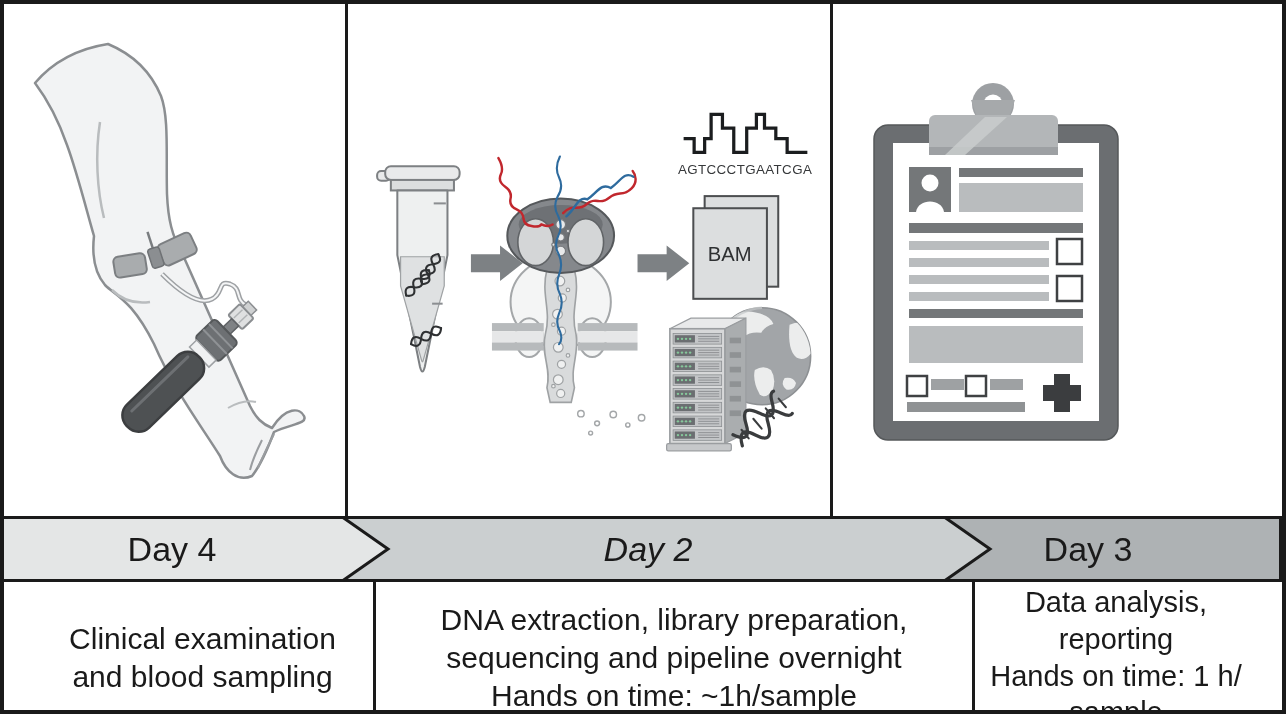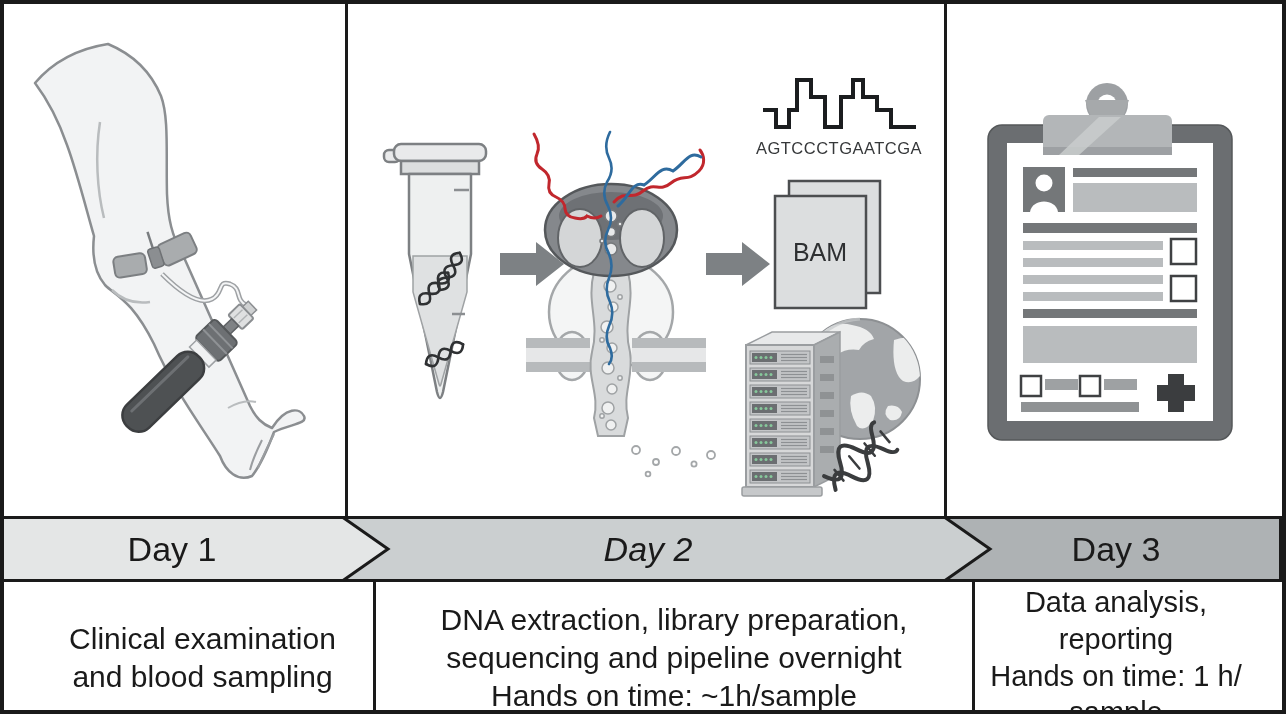--- a/index.html
+++ b/index.html
@@ -10,32 +10,32 @@
     border:4px solid #1a1a1a;
     background:#ffffff;
     display:flex;flex-direction:column;
     font-family:"Liberation Sans",sans-serif;
     color:#1a1a1a;
     overflow:hidden;
   }
   .panels{display:flex;height:512px;}
   .panel{box-sizing:border-box;height:100%;}
   .panel-1{width:341px;}
-  .panel-2{width:602px;border-left:3px solid #1a1a1a;border-right:3px solid #1a1a1a;}
+  .panel-2{width:488px;border-left:3px solid #1a1a1a;border-right:3px solid #1a1a1a;}
   .panel-3{width:335px;}
   .panel svg{display:block;width:100%;height:100%;}
   .banner{position:relative;height:66px;flex:0 0 66px;}
   .banner svg{display:block;width:1278px;height:66px;}
   .banner-label{
     position:absolute;top:50%;transform:translate(-50%,-50%);
     font-size:34px;line-height:1;color:#1a1a1a;white-space:nowrap;
   }
   .label-1{left:168px;}
   .label-2{left:644px;font-style:italic;}
-  .label-3{left:1112px;}
+  .label-3{left:1084px;}
   .captions{display:flex;flex:1;padding-left:28px;}
   .caption{
     box-sizing:border-box;
     display:flex;align-items:center;justify-content:center;
     text-align:center;white-space:pre-line;
     font-size:30px;line-height:1.27;padding:2px 0 6px 0;
   }
   .caption-1{width:341px;}
   .caption-2{width:602px;border-left:3px solid #1a1a1a;border-right:3px solid #1a1a1a;}
   .caption-3{width:282px;font-size:29px;}
@@ -414,21 +414,21 @@
       </svg>
     </div>
   </div>
 
   <div class="banner">
     <svg viewBox="0 0 1278 66">
       <polygon points="941,1.5 1276.5,1.5 1276.5,64.5 941,64.5" fill="#aeb2b4" stroke="#1a1a1a" stroke-width="3"></polygon>
       <polygon points="339,1.5 941,1.5 986,33 941,64.5 339,64.5" fill="#cbcfd0" stroke="#1a1a1a" stroke-width="3"></polygon>
       <polygon points="-2,1.5 339,1.5 384,33 339,64.5 -2,64.5" fill="#e4e6e6" stroke="#1a1a1a" stroke-width="3"></polygon>
     </svg>
-    <div class="banner-label label-1">Day 1</div>
+    <div class="banner-label label-1">Day 4</div>
     <div class="banner-label label-2">Day 2</div>
     <div class="banner-label label-3">Day 3</div>
   </div>
 
   <div class="captions">
     <div class="caption caption-1">Clinical examination
 and blood sampling</div>
     <div class="caption caption-2">DNA extraction, library preparation,
 sequencing and pipeline overnight
 Hands on time: ~1h/sample</div>

